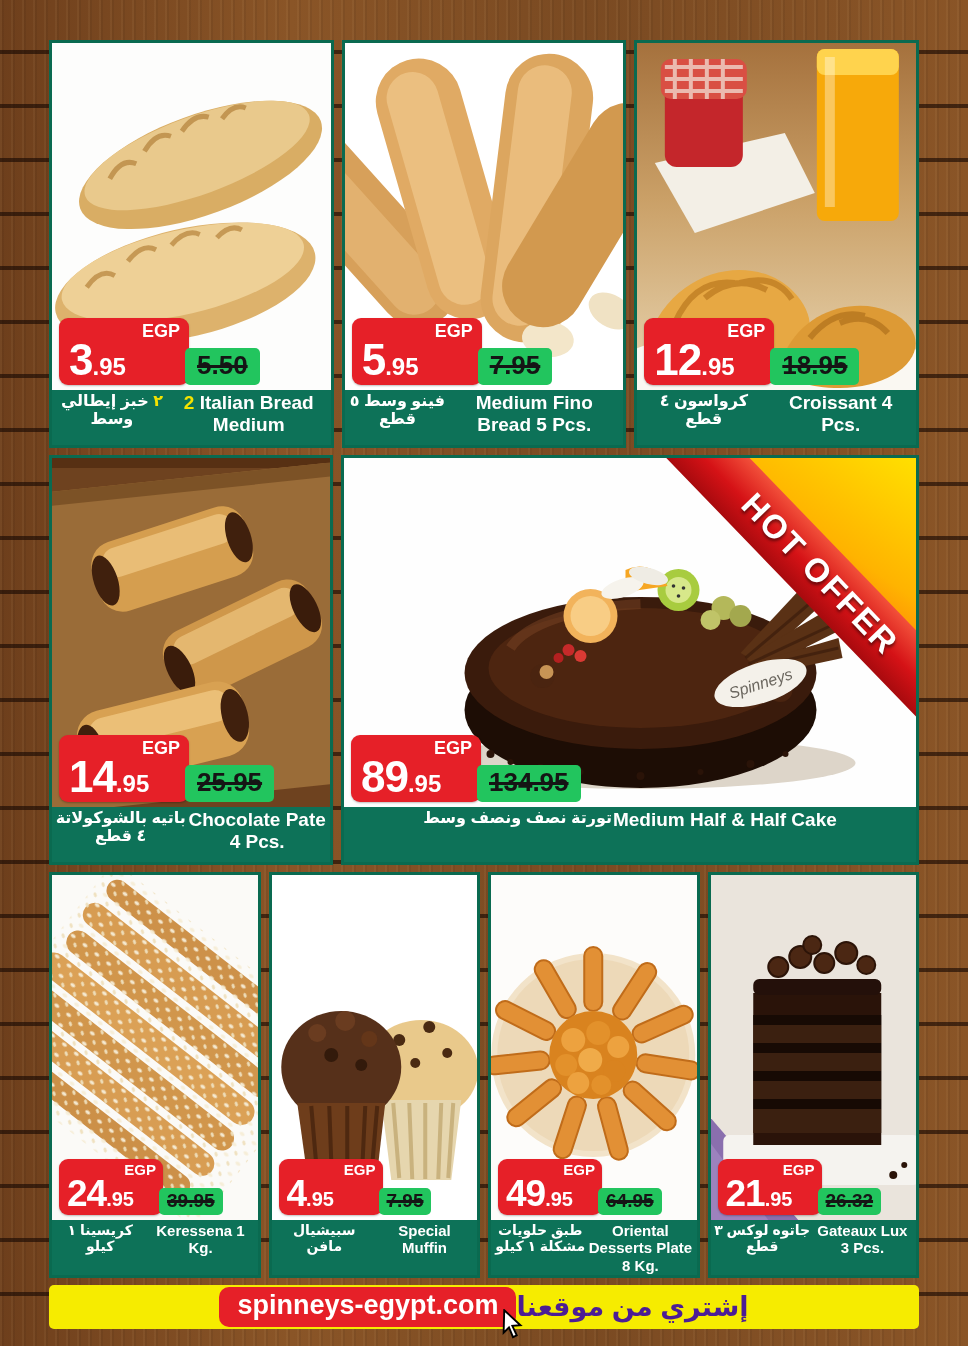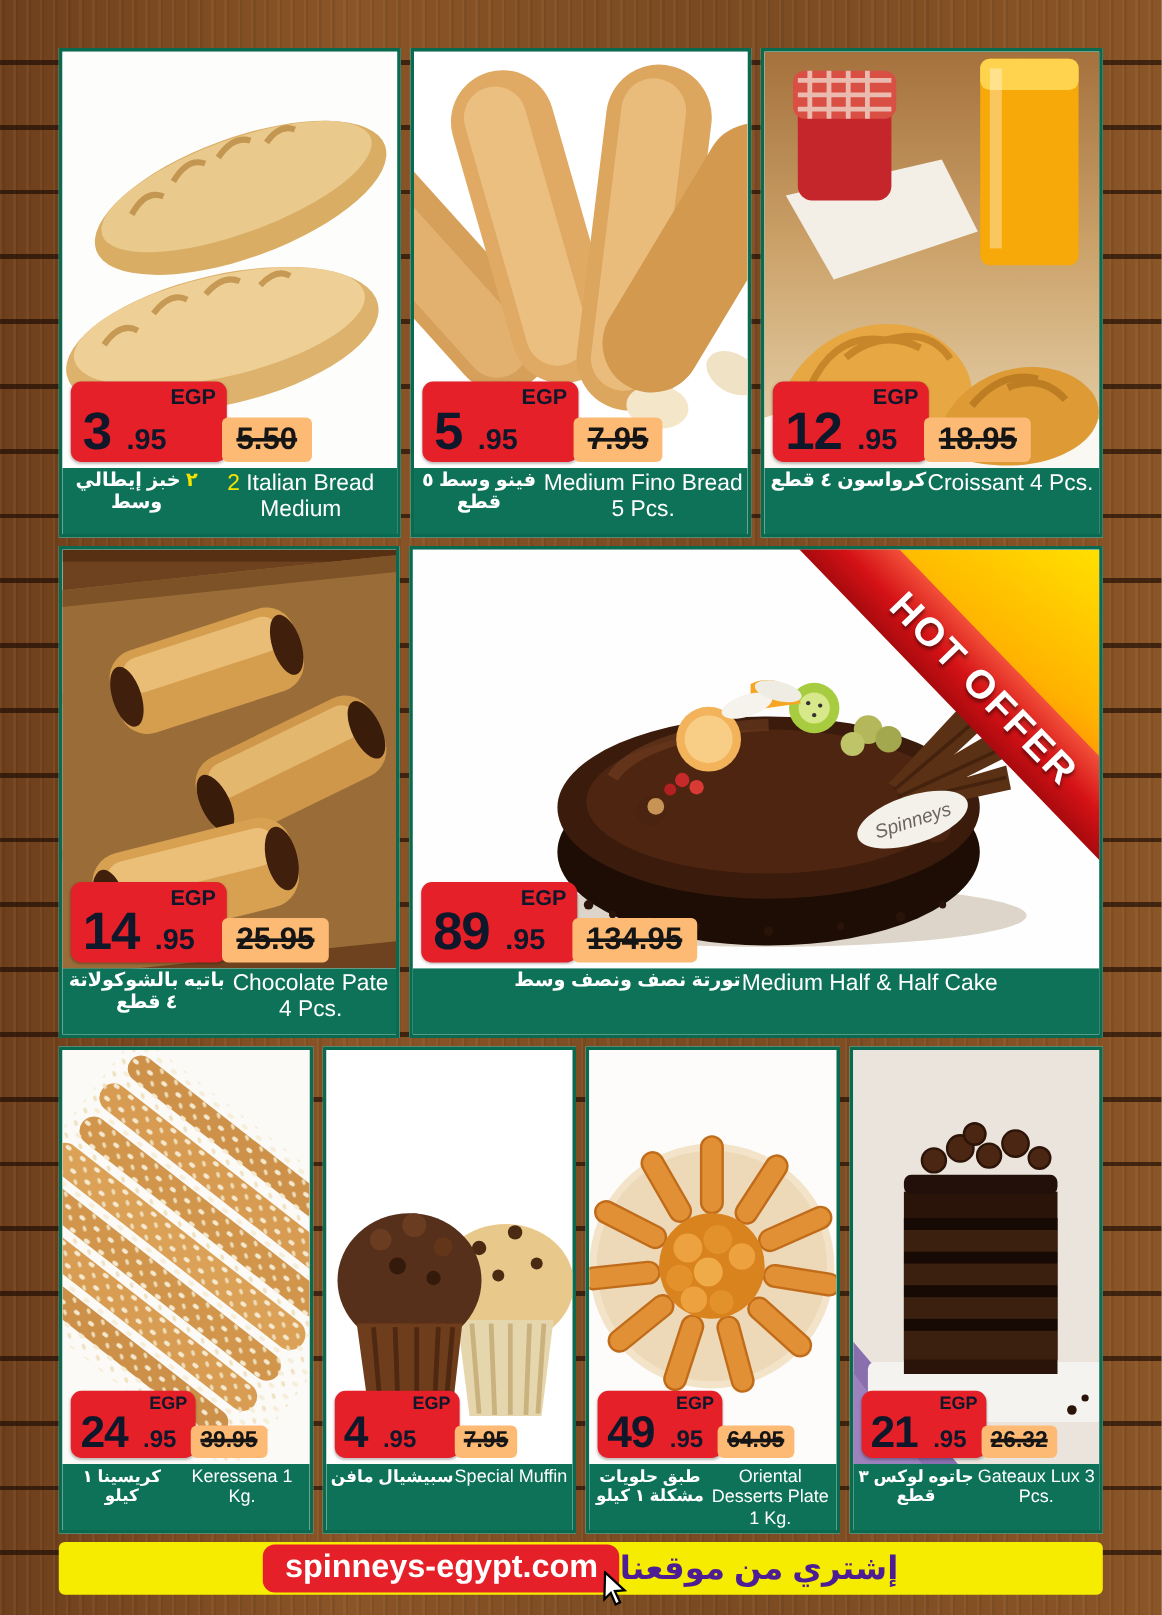--- a/index.html
+++ b/index.html
@@ -19,36 +19,35 @@
   .row2 .card{height:404px;}
   .row2 .narrow{flex:none;width:278px;}
   .row3 .card{height:400px;}
   .photo{position:absolute;top:0;left:0;right:0;bottom:55px;}
   .photo svg{width:100%;height:100%;display:block;}
   .namebar{
     position:absolute;bottom:0;left:0;right:0;height:55px;background:#0d7258;color:#fff;
     text-align:center;display:flex;flex-direction:row;justify-content:center;gap:1px;padding:2px 3px;box-sizing:border-box;
   }
   .ar{font-size:16px;font-weight:bold;line-height:1.15;}
-  .en{font-size:19px;font-weight:normal;line-height:1.15;}
+  .en{font-size:19px;font-weight:bold;line-height:1.15;}
   .row3 .ar{font-size:14px;}
   .row3 .en{font-size:15px;}
   .hl{color:#f4e300;}
   .price-row{position:absolute;left:7px;right:7px;bottom:60px;display:flex;align-items:flex-end;z-index:3;}
   .tag{
-    position:relative;background:#e62028;border-radius:9px;color:#0f172a;line-height:1;
+    position:relative;background:#e62028;border-radius:9px;color:#ffffff;line-height:1;
     padding:20px 16px 3px 10px;display:flex;align-items:baseline;min-width:130px;box-sizing:border-box;
     box-shadow:0 1px 2px rgba(0,0,0,.25);
-    gap:13px;
   }
   .egp{position:absolute;top:4px;right:9px;font-size:18px;font-weight:bold;}
   .int{font-size:44px;font-weight:bold;letter-spacing:-1px;}
   .dec{font-size:24px;font-weight:bold;}
   .old{
-    background:#fdba74;color:#151515;font-weight:bold;font-size:26px;
+    background:#22c55e;color:#151515;font-weight:bold;font-size:26px;
     padding:2px 12px 4px;border-radius:5px;margin-left:-4px;z-index:-0;
     text-decoration:line-through;text-decoration-thickness:3px;white-space:nowrap;margin-top:36px;
   }
   .row3 .tag{padding:16px 10px 3px 8px;min-width:104px;}
   .row3 .int{font-size:37px;}
   .row3 .dec{font-size:20px;}
   .row3 .egp{font-size:15px;right:7px;top:3px;}
   .row3 .old{font-size:19px;padding:2px 8px 3px;}
   
   .corner{
@@ -410,21 +409,21 @@
       <div class="price-row">
         <div class="tag">
           <span class="egp">EGP</span>
           <span class="int">49</span>
               <span class="dec">.95</span>
         </div>
         <div class="old">64.95</div>
       </div>
       <div class="namebar">
         <div class="ar" dir="rtl">طبق حلويات مشكلة ١ كيلو</div>
-        <div class="en">Oriental Desserts Plate 1 Kg.</div>
+        <div class="en">Oriental Desserts Plate 8 Kg.</div>
       </div>
     </div>
 
     <div class="card">
       <div class="photo">
         <svg viewBox="0 0 211 345" preserveAspectRatio="xMidYMid slice">
           <rect width="211" height="345" fill="#eae4dc"></rect>
           <polygon points="0,240 90,345 0,345" fill="#8a6fae"></polygon>
           <polygon points="0,265 60,345 0,345" fill="#9c82bd"></polygon>
           <rect x="15" y="260" width="196" height="50" rx="6" fill="#f5f3ef"></rect>

